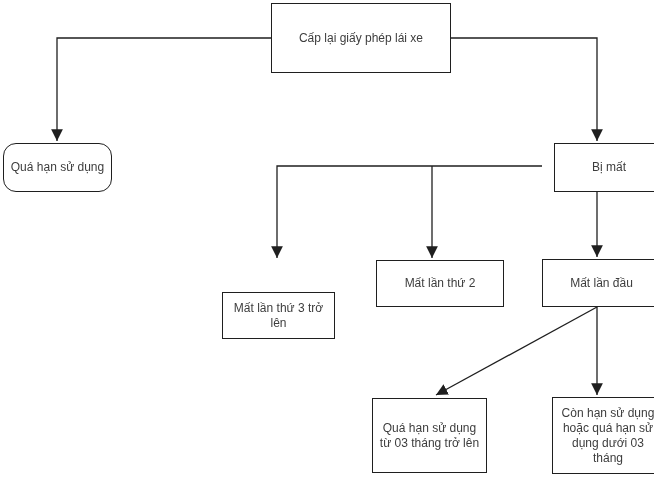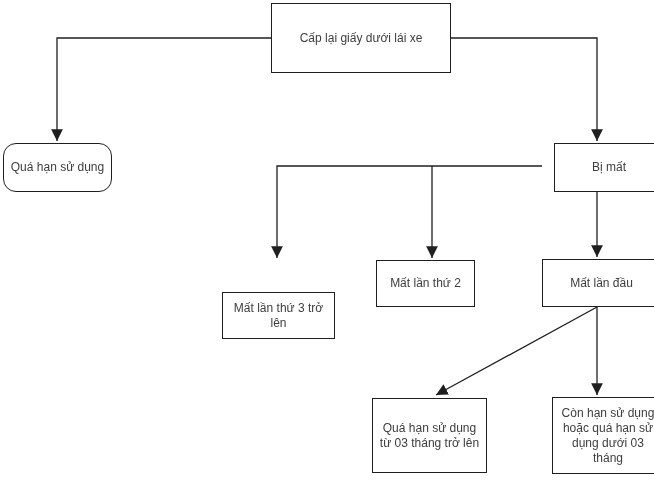--- a/index.html
+++ b/index.html
@@ -29,21 +29,21 @@
     display: flex;
     align-items: center;
     justify-content: center;
     text-align: center;
     padding: 2px 4px;
   }
   .node-reissue   { left: 271px; top: 3px;   width: 180px; height: 70px; }
   .node-expired   { left: 3px;   top: 143px; width: 109px; height: 49px; border-radius: 13px; }
   .node-lost      { left: 542px; top: 143px; width: 110px; height: 49px; margin-left: 12px; }
   .node-lost3     { left: 222px; top: 260px; width: 113px; height: 47px; margin-top: 32px; }
-  .node-lost2     { left: 376px; top: 260px; width: 99px; height: 47px; }
+  .node-lost2     { left: 376px; top: 260px; width: 128px; height: 47px; }
   .node-lost1     { left: 542px; top: 259px; width: 119px; height: 48px; }
   .node-expired3m { left: 372px; top: 398px; width: 115px; height: 75px; }
   .node-under3m   { left: 552px; top: 397px; width: 112px; height: 77px; }
 </style>
 </head>
 <body>
 
 <div class="canvas">
 
   <svg class="edges" viewBox="0 0 654 480" xmlns="http://www.w3.org/2000/svg" aria-hidden="true">
@@ -62,21 +62,21 @@
     <path d="M432,166 L432,258" fill="none" stroke="#1f1f1f" stroke-width="1.3" marker-end="url(#arrow)"></path>
 
     <path d="M597,192 L597,257" fill="none" stroke="#1f1f1f" stroke-width="1.3" marker-end="url(#arrow)"></path>
 
     <path d="M597,307 L436,395" fill="none" stroke="#1f1f1f" stroke-width="1.3" marker-end="url(#arrow)"></path>
 
     <path d="M597,307 L597,395" fill="none" stroke="#1f1f1f" stroke-width="1.3" marker-end="url(#arrow)"></path>
   </svg>
 
   <div class="node node-reissue">
-    <span>Cấp lại giấy dưới lái xe</span>
+    <span>Cấp lại giấy phép lái xe</span>
   </div>
 
   <div class="node node-expired">
     <span>Quá hạn sử dụng</span>
   </div>
 
   <div class="node node-lost">
     <span>Bị mất</span>
   </div>
 

